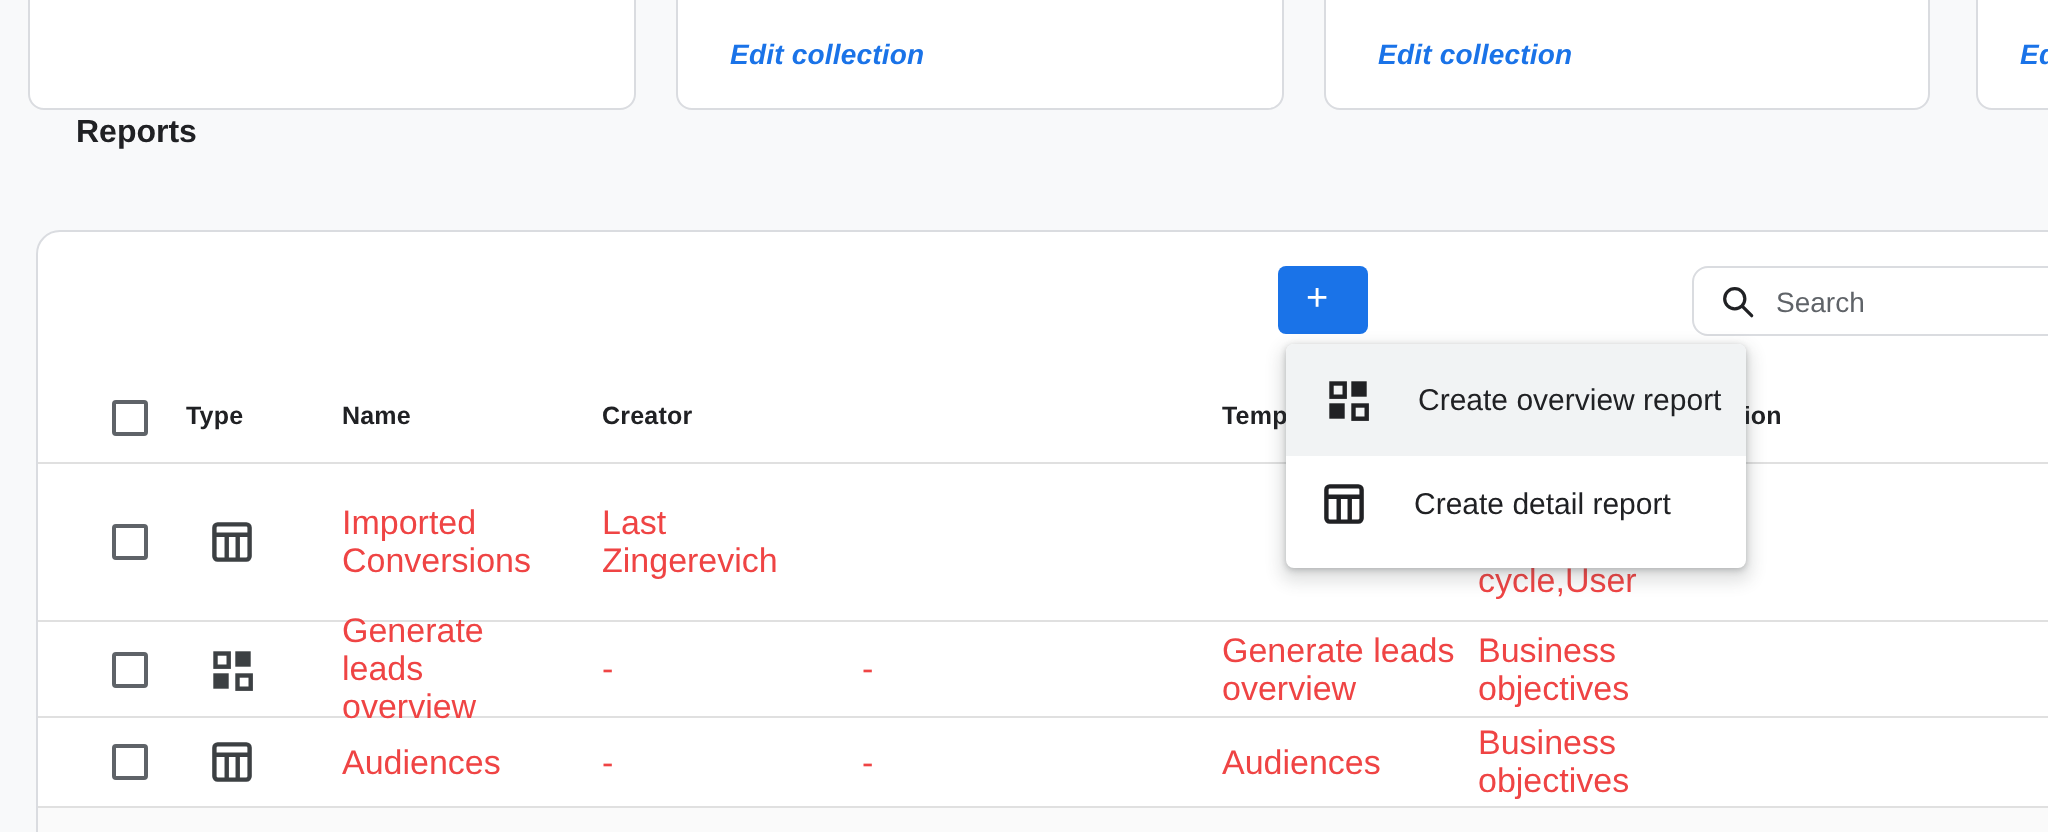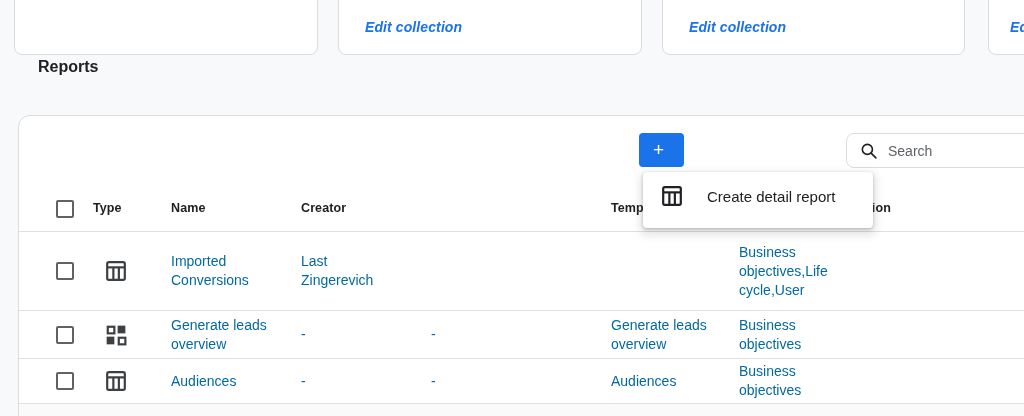--- a/index.html
+++ b/index.html
@@ -44,21 +44,21 @@
   }
   .search-box input::placeholder { color:#5f6368; }
   
   .tbl { position:absolute; left:0; right:0; top:70px; }
   .trow { position:relative; border-bottom:1px solid #e0e0e0; }
   .trow.header { height:46px; }
   .trow.r0 { height:79px; }
   .trow.r1 { height:48px; }
   .trow.r2 { height:45px; }
   .cell { position:absolute; top:0; bottom:0; display:flex; align-items:center;
-          font-size:14px; line-height:19px; color:#0369a1; }
+          font-size:17px; line-height:19px; color:#ef4444; }
   .hcell { font-size:12.5px; font-weight:bold; color:#202124; letter-spacing:.1px; }
   .c-check { left:37px; }
   .c-typeh { left:74px; }
   .c-type  { left:86px; }
   .c-name  { left:152px; width:110px; }
   .c-creator { left:282px; width:90px; }
   .c-mod   { left:412px; width:168px; }
   .c-tpl   { left:592px; width:118px; }
   .c-coll  { left:720px; width:95px; }
   .c-desc  { left:802px; width:150px; }
@@ -184,20 +184,31 @@
         <div class="cell c-tpl">Audiences</div>
         <div class="cell c-coll">Business objectives</div>
         <div class="cell c-desc"></div>
       </div>
 
       <div class="bottom-strip"></div>
     </div>
   </div>
 
   <div class="menu">
+    <div class="menu-item hover">
+      <span>
+        <svg class="ico" width="22" height="22" viewBox="0 0 20 20">
+          <rect x="2.5" y="2.5" width="6" height="6" fill="none" stroke="#202124" stroke-width="2"></rect>
+          <rect x="11.5" y="1.5" width="7" height="7" fill="#202124"></rect>
+          <rect x="1.5" y="11.5" width="7" height="7" fill="#202124"></rect>
+          <rect x="12.5" y="12.5" width="6" height="6" fill="none" stroke="#202124" stroke-width="2"></rect>
+        </svg>
+      </span>
+      <span>Create overview report</span>
+    </div>
     <div class="menu-item plain">
       <span>
         <svg class="ico" width="22" height="22" viewBox="0 0 20 20">
           <rect x="2" y="2" width="16" height="16" rx="1.5" fill="none" stroke="#202124" stroke-width="2"></rect>
           <line x1="2" y1="6.7" x2="18" y2="6.7" stroke="#202124" stroke-width="2"></line>
           <line x1="7.6" y1="6.7" x2="7.6" y2="18" stroke="#202124" stroke-width="2"></line>
           <line x1="12.6" y1="6.7" x2="12.6" y2="18" stroke="#202124" stroke-width="2"></line>
         </svg>
       </span>
       <span>Create detail report</span>

